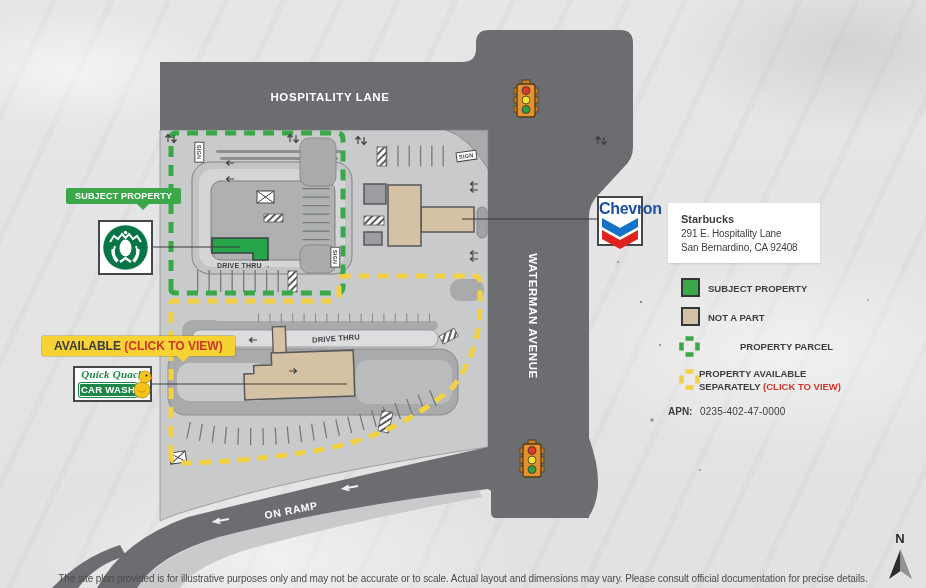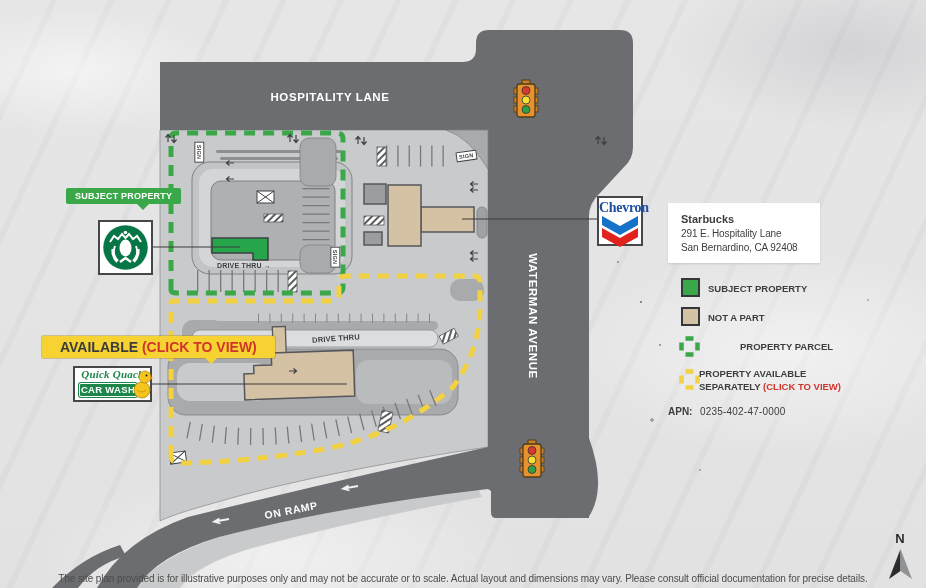--- a/index.html
+++ b/index.html
@@ -25,28 +25,28 @@
   
   .road-label{color:#fff;font-weight:700;font-size:11.5px;letter-spacing:.6px;text-align:center;}
   .tiny-label{color:#3b3d3f;font-weight:700;font-size:7px;letter-spacing:.2px;white-space:nowrap;}
   .sign-box{background:#fff;border:1px solid #3f4143;color:#3b3d3f;font-weight:700;font-size:5.5px;
     letter-spacing:.3px;padding:0 2px;line-height:8px;text-align:center;}
   
   .badge-green{background:#3aa748;color:#fff;font-weight:700;font-size:9px;letter-spacing:.2px;
     padding:3px 9px;border-radius:2px;white-space:nowrap;}
   .badge-green::after{content:"";position:absolute;left:62%;top:100%;border:6px solid transparent;
     border-top-color:#3aa748;border-bottom-width:0;}
-  .badge-yellow{background:#f6d232;color:#3b3b3b;font-weight:700;font-size:14px;letter-spacing:0;
-    padding:3px 18px;border-radius:2px;white-space:nowrap;box-shadow:0 0 0 1px rgba(150,120,20,.35);cursor:pointer;}
+  .badge-yellow{background:#f6d232;color:#3b3b3b;font-weight:700;font-size:12px;letter-spacing:0;
+    padding:3px 12px;border-radius:2px;white-space:nowrap;box-shadow:0 0 0 1px rgba(150,120,20,.35);cursor:pointer;}
   .badge-yellow::after{content:"";position:absolute;left:70%;top:100%;border:6px solid transparent;
     border-top-color:#f6d232;border-bottom-width:0;}
   .red-text{color:#cf352b;}
   
   .logo-box{background:#fff;border:2px solid #45474a;box-sizing:border-box;}
-  .chevron-word{color:#1d50a0;font-weight:700;font-size:14px;text-align:center;letter-spacing:-.3px;font-family:Liberation Serif, serif;}
+  .chevron-word{color:#1d50a0;font-weight:700;font-size:16px;text-align:center;letter-spacing:-.3px;}
   .qq-line1{color:#1d8649;font-family:"Liberation Serif",serif;font-style:italic;font-weight:700;
     font-size:11px;text-align:center;letter-spacing:.2px;line-height:12px;}
   .qq-banner{position:absolute;left:4px;top:15px;width:58px;height:14px;background:#1d8649;border-radius:2px;
     box-shadow:inset 0 0 0 1px #fff, 0 0 0 1px #1d8649;color:#fff;font-weight:700;
     font-size:9.5px;text-align:center;line-height:14px;letter-spacing:.3px;}
   
   .info-box{background:#fff;padding:9px 12px 8px 13px;color:#3b3d3f;box-shadow:0 1px 2px rgba(0,0,0,.12);}
   .info-title{font-weight:700;font-size:11px;line-height:15px;}
   .info-line{font-size:10px;line-height:14px;letter-spacing:-.1px;}
   .legend-label{color:#3b3d3f;font-weight:700;font-size:9.5px;letter-spacing:0;line-height:13px;white-space:nowrap;}

